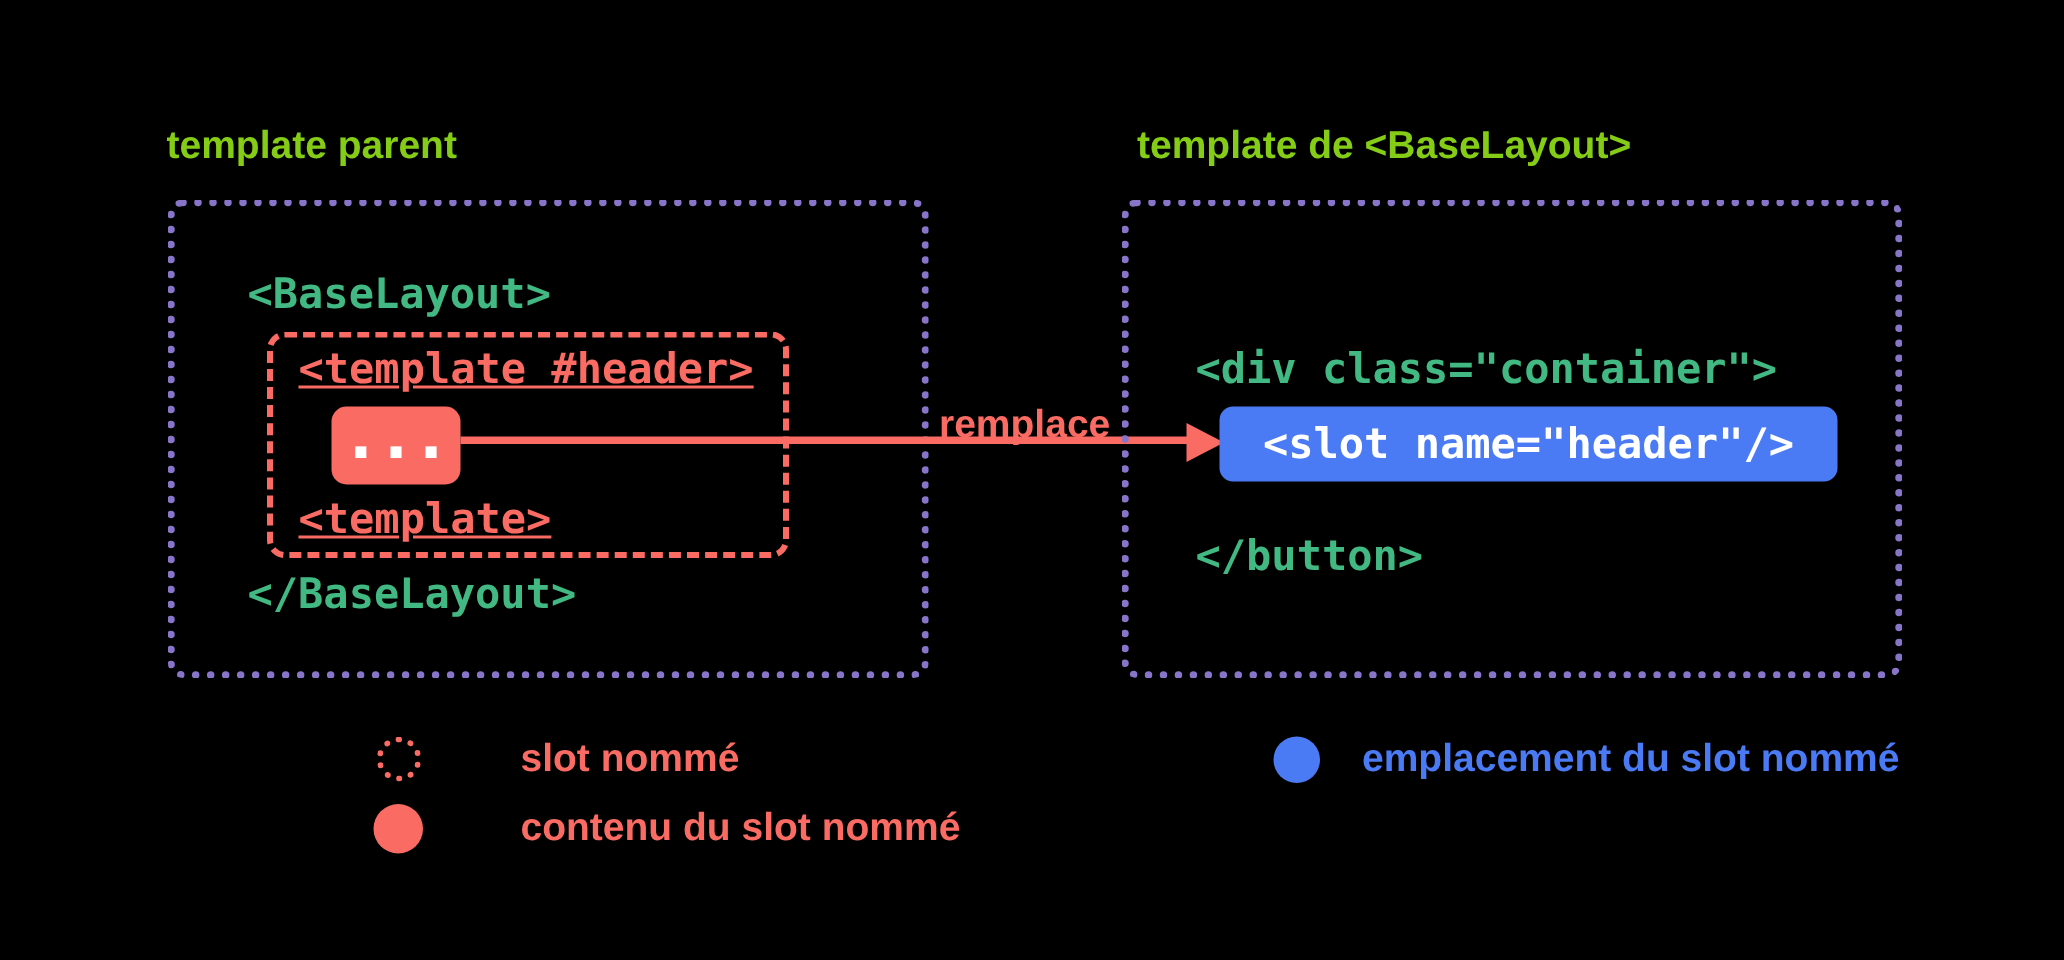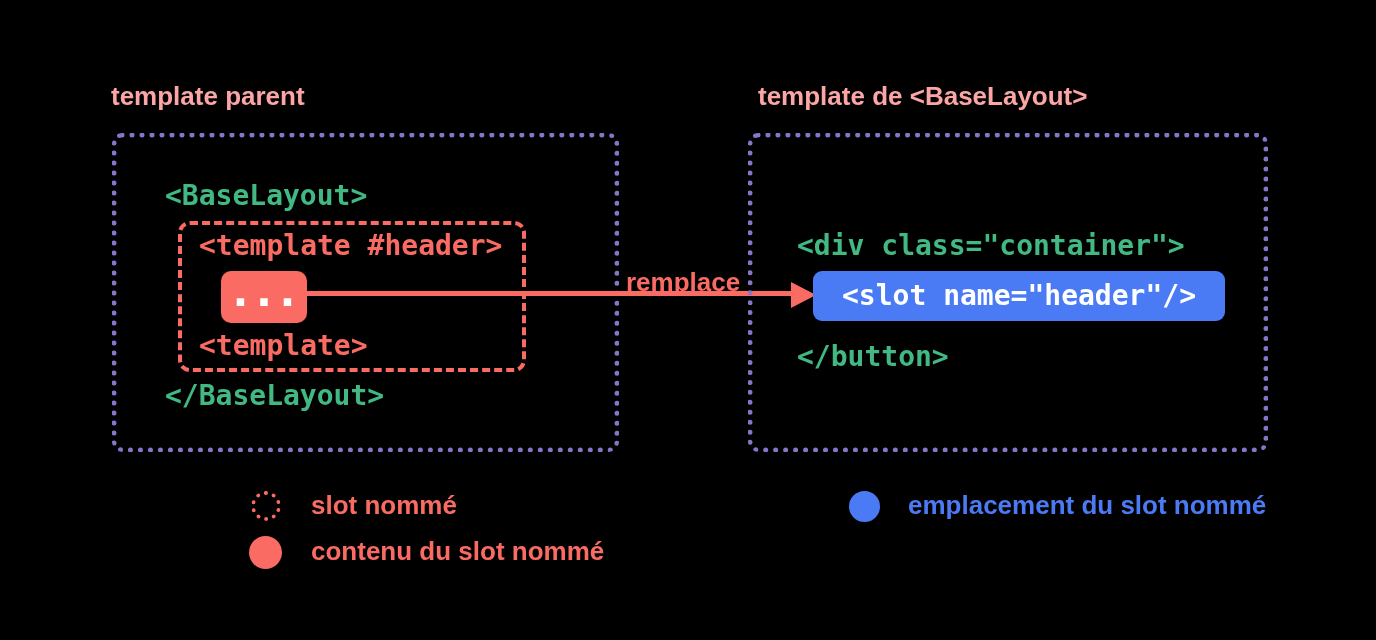--- a/index.html
+++ b/index.html
@@ -13,21 +13,21 @@
     height: 640px;
     background: #000000;
     overflow: hidden;
     font-family: "Liberation Sans", sans-serif;
   }
 
   
   .panel-title {
     position: absolute;
     font: 700 26px/26px "Liberation Sans", sans-serif;
-    color: #fca5a5;
+    color: #84cc16;
     white-space: pre;
   }
   .title-left  { left: 111px; top: 83px;  }
   .title-right { left: 747px; top: 83px; margin-left: 11px;  }
 
   
   .pbox {
     position: absolute;
     box-sizing: border-box;
     border: 5px dotted #8874c9;
@@ -46,27 +46,27 @@
     border-radius: 12px;
   }
 
   
   .code {
     position: absolute;
     font: 700 28px/28px "DejaVu Sans Mono", monospace;
     white-space: pre;
   }
   .code-green { color: #42b883; }
-  .code-red   { color: #fa6b63; }
+  .code-red   { color: #fa6b63; text-decoration: underline; }
   .l-open   { left: 165px; top: 182px; }
   .l-slotop { left: 199px; top: 232px; }
   .l-slotcl { left: 199px; top: 332px; }
   .l-close  { left: 165px; top: 382px; }
   .r-open   { left: 797px; top: 232px; }
-  .r-close  { left: 797px; top: 343px; text-align: right; }
+  .r-close  { left: 797px; top: 357px; text-align: right; }
 
   
   .pink-chip {
     position: absolute;
     left: 221px; top: 271px; width: 86px; height: 52px;
     background: #fa6b63;
     border-radius: 10px;
     display: flex;
     align-items: flex-end;
     justify-content: center;
@@ -118,21 +118,21 @@
     white-space: pre;
     margin-top: 12px;
   }
 
   
   .legend-text {
     position: absolute;
     font: 700 26px/26px "Liberation Sans", sans-serif;
     white-space: pre;
   }
-  .legend-red  { color: #fa6b63; }
+  .legend-red  { color: #fa6b63; margin-left: 36px; }
   .legend-blue { color: #4a7bf5; text-align: center; }
   .lg1-text { left: 311px; top: 492px; }
   .lg2-text { left: 311px; top: 538px; }
   .lg3-text { left: 908px; top: 492px; }
 
   .ring-dotted {
     position: absolute;
     left: 251px; top: 491px;
     width: 22px; height: 22px;
     border: 4px dotted #fa6b63;

